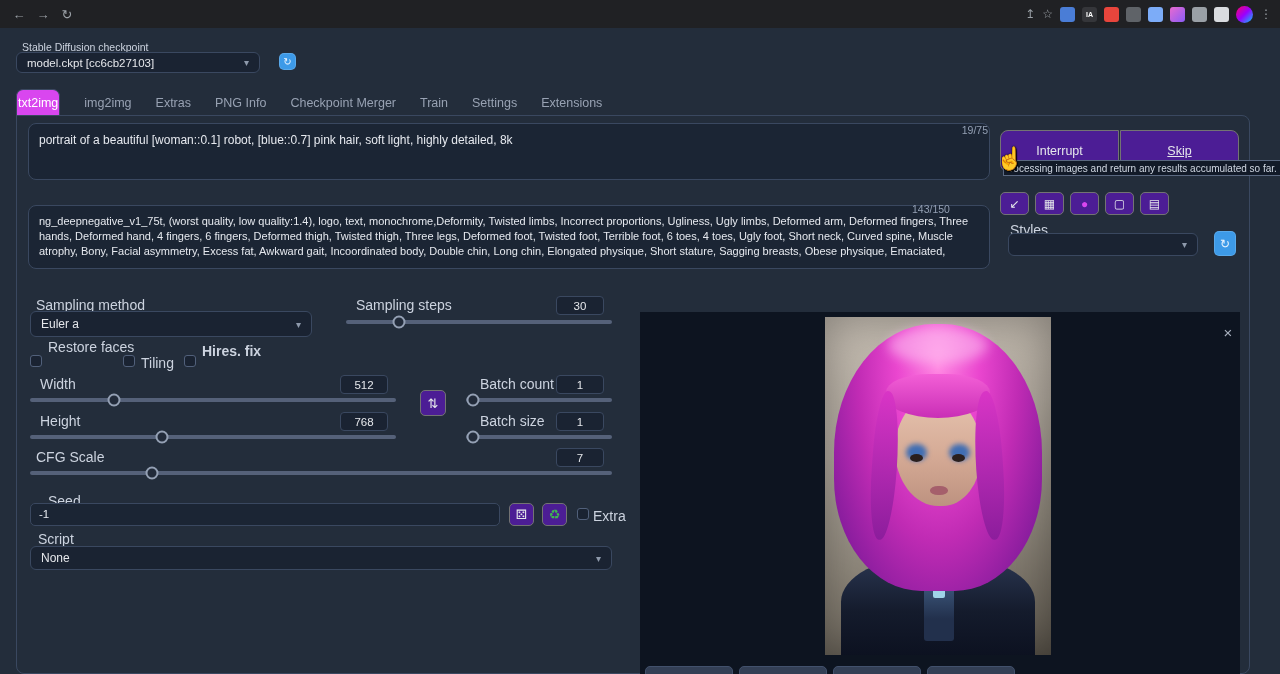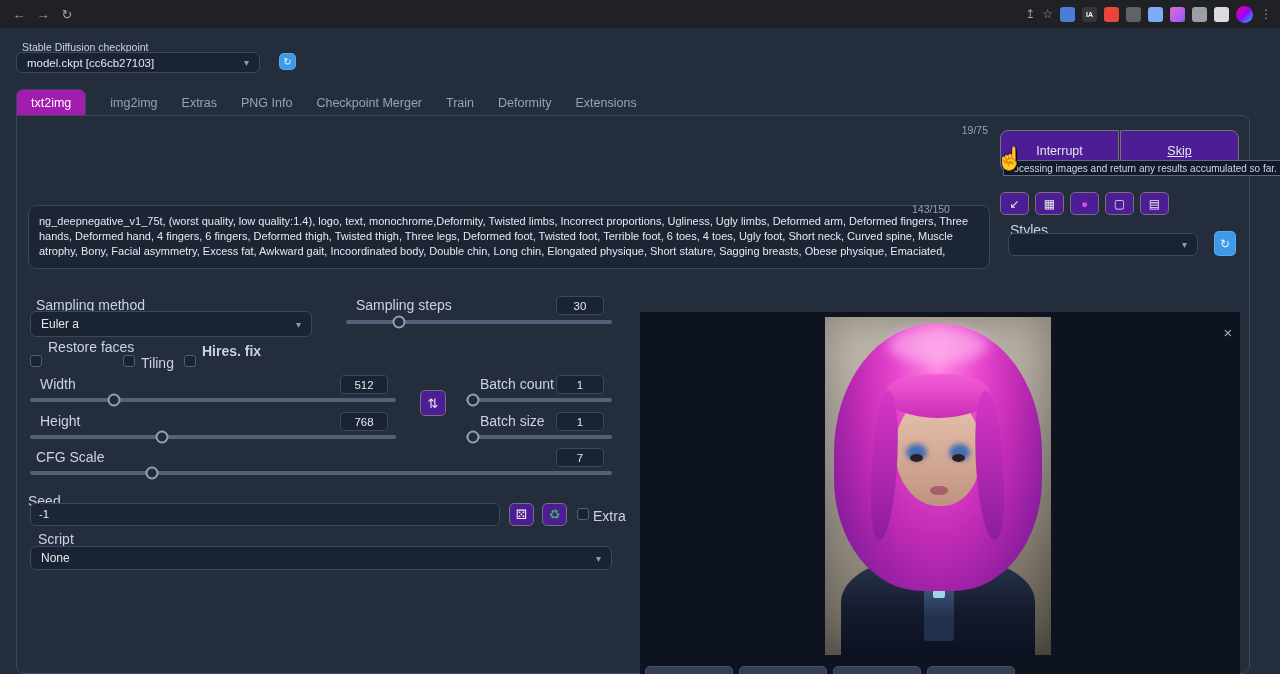--- a/index.html
+++ b/index.html
@@ -28,21 +28,21 @@
   .thumb{position:absolute;top:50%;width:13px;height:13px;background:#222b3a;border:2px solid #94a0b4;border-radius:50%;transform:translate(-50%,-50%);}
   .cbx{position:absolute;width:12px;height:12px;background:#1a2332;border:1px solid #51607a;border-radius:3px;}
   .btn-sm{position:absolute;background:#4c1d95;border:1px solid #737373;border-radius:5px;color:#e5e7eb;display:flex;align-items:center;justify-content:center;}
   .textbox{position:absolute;background:#1b2534;border:1px solid #3a4860;border-radius:8px;color:#e6e9ef;padding:8px 10px;overflow:hidden;}
   .counter{position:absolute;font-size:10.5px;color:#94a0b4;}
   .bluebtn{position:absolute;border-radius:5px;color:#eaf4ff;font-size:12px;display:flex;align-items:center;justify-content:center;border:1px solid rgba(255,255,255,.15);}
 
   
   .tabs{position:absolute;left:16px;top:90px;display:flex;align-items:flex-end;gap:24px;height:26px;}
   .tab{font-size:12.5px;color:#98a2b3;padding:6px 0;}
-  .tab.active{background:#a21caf;border:1px solid #3a4860;border-bottom:none;border-radius:7px 7px 0 0;padding:6px 14px;color:#ffffff;}
+  .tab.active{background:#d946ef;border:1px solid #3a4860;border-bottom:none;border-radius:7px 7px 0 0;padding:6px 1px;color:#ffffff;}
 
   .panel{position:absolute;left:16px;top:115px;width:1234px;height:559px;border:1px solid #3a4860;border-radius:0 8px 8px 8px;}
 
   
   .progress{position:absolute;left:640px;top:295px;width:600px;height:15px;background:#1b2536;border-radius:3px;overflow:hidden;}
   .p-fill{height:100%;display:flex;align-items:center;justify-content:flex-end;padding-right:10px;color:#fff;font-size:10.5px;font-weight:bold;border-radius:3px;}
   .gallery{position:absolute;left:640px;top:312px;width:600px;height:362px;background:#0d1420;}
   .gal-close{position:absolute;left:1219px;top:323px;width:18px;height:18px;color:#aab2c0;font-size:15px;display:flex;align-items:center;justify-content:center;}
   .gal-btns{position:absolute;left:645px;top:666px;display:flex;gap:6px;}
   .gal-btn{width:88px;height:22px;background:#333f55;border:1px solid #42516c;border-radius:5px;}
@@ -104,26 +104,27 @@
     <span style="font-size:10px;">↻</span>
   </div>
 
   <div class="tabs">
     <div class="tab active">txt2img</div>
     <div class="tab">img2img</div>
     <div class="tab">Extras</div>
     <div class="tab">PNG Info</div>
     <div class="tab">Checkpoint Merger</div>
     <div class="tab">Train</div>
-    <div class="tab">Deformity</div>
+    <div class="tab">Settings</div>
     <div class="tab">Extensions</div>
   </div>
 
   <div class="panel"></div>
 
+  <div class="textbox" style="left:28px;top:123px;width:962px;height:57px;font-size:12px;line-height:1.35;">portrait of a beautiful [woman::0.1] robot, [blue::0.7] pink hair, soft light, highly detailed, 8k</div>
   <div class="counter" style="left:928px;top:124px;width:60px;text-align:right;">19/75</div>
 
   <div class="textbox" style="left:28px;top:205px;width:962px;height:64px;font-size:11px;line-height:1.37;">ng_deepnegative_v1_75t, (worst quality, low quality:1.4), logo, text, monochrome,Deformity, Twisted limbs, Incorrect proportions, Ugliness, Ugly limbs, Deformed arm, Deformed fingers, Three hands, Deformed hand, 4 fingers, 6 fingers, Deformed thigh, Twisted thigh, Three legs, Deformed foot, Twisted foot, Terrible foot, 6 toes, 4 toes, Ugly foot, Short neck, Curved spine, Muscle atrophy, Bony, Facial asymmetry, Excess fat, Awkward gait, Incoordinated body, Double chin, Long chin, Elongated physique, Short stature, Sagging breasts, Obese physique, Emaciated,</div>
   <div class="counter" style="left:912px;top:203px;width:60px;">143/150</div>
 
   <div class="btn-sm" style="left:1000px;top:130px;width:119px;height:42px;border-radius:8px 0 0 8px;font-size:12.5px;">Interrupt</div>
   <div class="btn-sm" style="left:1120px;top:130px;width:119px;height:42px;border-radius:0 8px 8px 0;font-size:12.5px;text-decoration:underline;">Skip</div>
 
   <div class="btn-sm" style="left:1000px;top:192px;width:29px;height:23px;font-size:12px;">
       <span>↙</span>
@@ -193,21 +194,21 @@
   <div class="slider" style="left:466px;top:435px;width:146px;">
     <div class="thumb" style="left: 5%;"></div>
   </div>
 
   <div class="lbl" style="left:36px;top:449px;">CFG Scale</div>
   <div class="valbox" style="left:556px;top:448px;">7</div>
   <div class="slider" style="left:30px;top:471px;width:582px;">
     <div class="thumb" style="left: 21%;"></div>
   </div>
 
-  <div class="lbl" style="left:28px;top:493px;">Seed</div>
+  <div class="lbl" style="left:48px;top:493px;">Seed</div>
   <div class="textbox" style="left:30px;top:503px;width:470px;height:23px;font-size:11.5px;padding:4px 8px;border-radius:5px;">-1</div>
   <div class="btn-sm" style="left:509px;top:503px;width:25px;height:23px;font-size:13px;">
       <span>⚄</span>
     </div>
   <div class="btn-sm" style="left:542px;top:503px;width:25px;height:23px;font-size:13px;color:#3fb950;">
       <span>♻</span>
     </div>
   <div class="cbx" style="left:577px;top:508px;"></div>
   <div class="lbl" style="left:593px;top:508px;">Extra</div>
 

